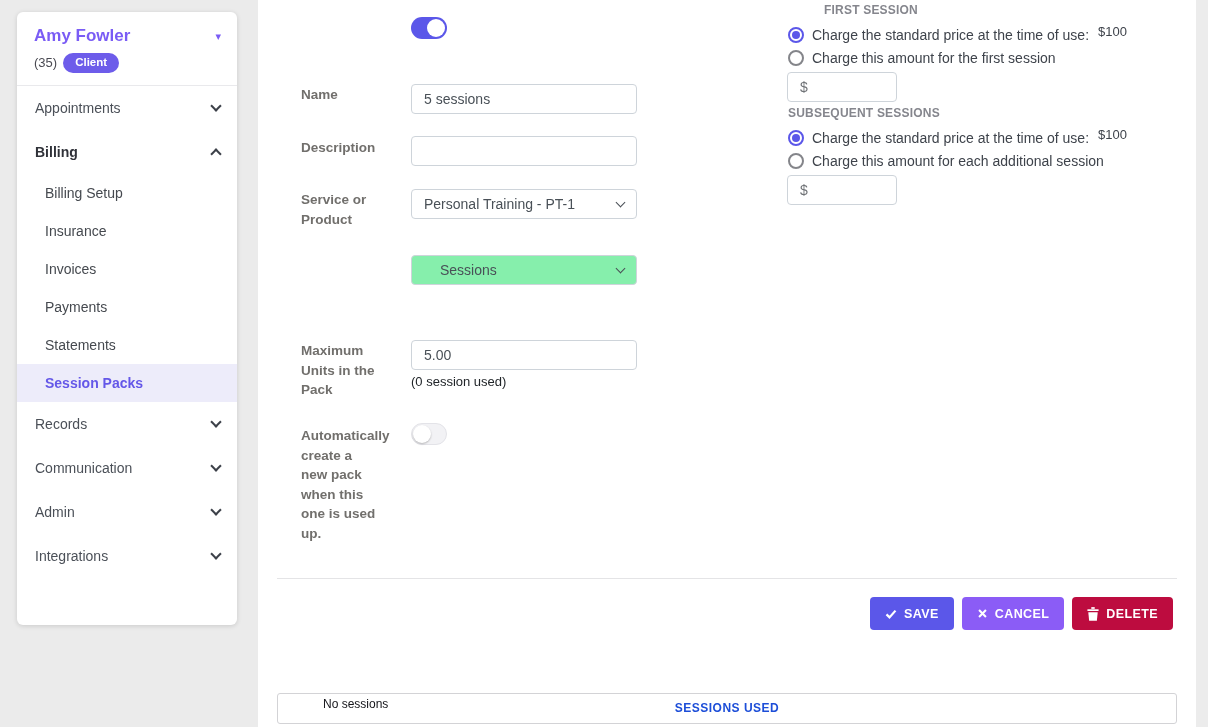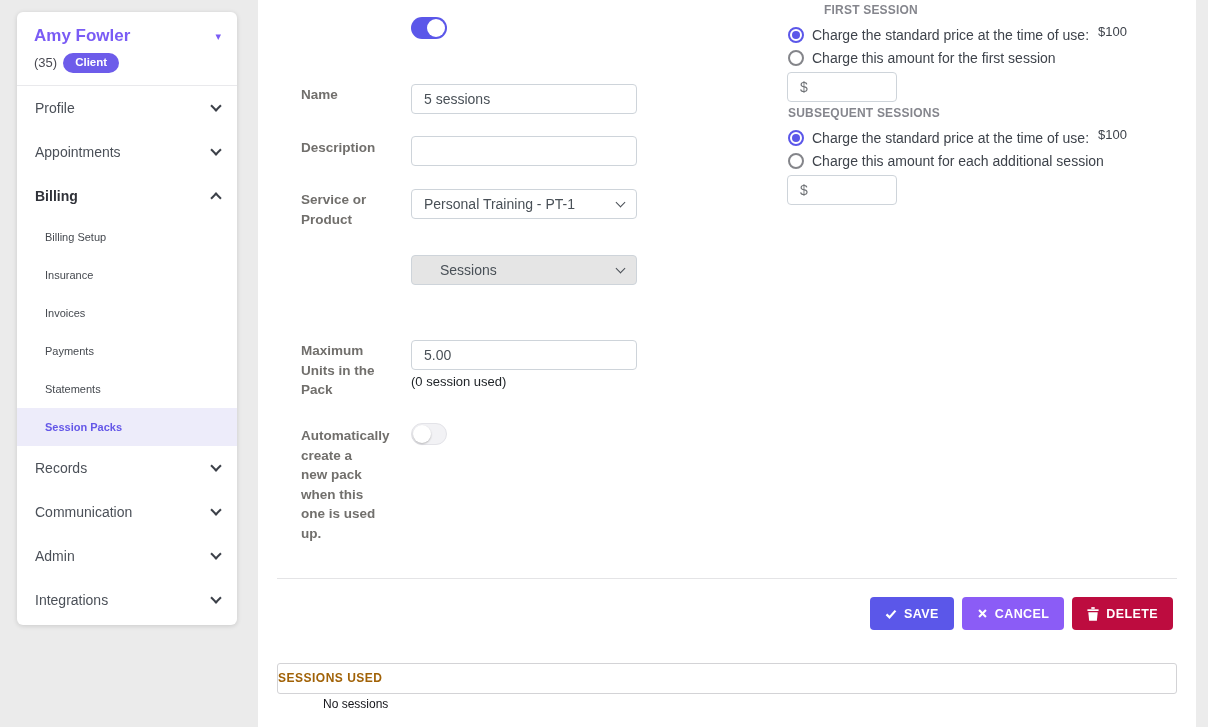--- a/index.html
+++ b/index.html
@@ -20,34 +20,34 @@
            border-radius:13px; line-height:1; }
   .card-divider { height:1px; background:#e9e9ec; margin-top:12px; }
   .nav-item { height:44px; display:flex; align-items:center; justify-content:space-between;
               padding:0 17px 0 18px; font-size:14px; color:#4b5058; cursor:pointer; }
   .nav-item.bold .t { font-weight:700; color:#303239; }
   .chev { width:8px; height:8px; border-right:2px solid #3c4149; border-bottom:2px solid #3c4149;
           display:inline-block; }
   .chev.down { transform:rotate(45deg); margin-top:-4px; }
   .chev.up   { transform:rotate(-135deg); margin-top:4px; }
   .sub-item { height:38px; display:flex; align-items:center; padding:0 18px 0 28px;
-              font-size:11px; color:#45494f; cursor:pointer; }
+              font-size:14px; color:#45494f; cursor:pointer; }
   .sub-item.active { background:#edecfa; color:#6457e8; font-weight:700; }
 
   
   .main { position:absolute; left:258px; top:0; width:938px; height:727px; background:#fff; }
   .lbl { position:absolute; font-size:13.5px; font-weight:700; color:#716f6c;
          line-height:19.5px; white-space:pre-line; width:110px; }
   .txt { position:absolute; height:30px; border:1px solid #ced4da; border-radius:4px;
          font-size:14px; color:#495057; padding:0 12px; font-family:inherit; background:#fff; }
   .txt::placeholder { color:#6f7276; }
   .selectbox { position:absolute; width:226px; height:30px; border:1px solid #ced4da; border-radius:4px;
                background:#fff; font-size:14px; color:#495057; line-height:28px;
                padding:0 26px 0 12px; cursor:pointer; }
-  .selectbox.disabled { background:#e5e5e5;padding-left:28px; }
+  .selectbox.disabled { background:#86efac;padding-left:28px; }
   .sel-chev { position:absolute; right:12px; top:9px; width:7px; height:7px;
               border-right:1.8px solid #4a4f56; border-bottom:1.8px solid #4a4f56; transform:rotate(45deg); }
   .toggle { position:absolute; width:36px; height:22px; border-radius:11px; cursor:pointer; }
   .toggle.on  { background:#5b57e9; }
   .toggle.on .knob  { position:absolute; right:2px; top:2px; width:18px; height:18px;
                       border-radius:50%; background:#fff; }
   .toggle.off { background:#f2f2f5; border:1px solid #e3e3e8; }
   .toggle.off .knob { position:absolute; left:1px; top:1px; width:18px; height:18px;
                       border-radius:50%; background:#fff; box-shadow:0 1px 2px rgba(0,0,0,.25); }
   .hint { position:absolute; font-size:13px; color:#212529; }
@@ -63,23 +63,23 @@
 
   .divider { position:absolute; height:1px; background:#e4e4e6; }
   .btn-row { position:absolute; display:flex; justify-content:flex-end; gap:8px; }
   .btn { height:33px; border:none; border-radius:4px; color:#fff; font-weight:700; font-size:12.5px;
          letter-spacing:.4px; display:inline-flex; align-items:center; gap:7px; padding:0 15px;
          font-family:inherit; cursor:pointer; }
   .btn.save   { background:#5b57e9; }
   .btn.cancel { background:#8b5cf6; }
   .btn.delete { background:#bd0c3f; }
 
-  .tbl-head { position:absolute; border:1px solid #d3d3d6; border-radius:3px; 
-              font-size:12px; font-weight:700; color:#a16207; letter-spacing:.5px; line-height:29px;
-              background:#fff; }
+  .tbl-head { position:absolute; border:1px solid #d3d3d6; border-radius:3px; text-align:center;
+              font-size:12px; font-weight:700; color:#1d4ed8; letter-spacing:.5px; line-height:29px;
+              background:#fff;margin-top:30px; }
   .empty-text { position:absolute; font-size:12px; color:#15151a; }
 
   .scrollbar { position:absolute; left:1196px; top:0; width:12px; height:727px; background:#ececec; }
 </style>
 </head>
 <body>
 
 <div class="page">
 
   <div class="sidebar-bg">
@@ -90,24 +90,20 @@
           <span class="caret">▾</span>
         </div>
         <div class="meta-row">
           <span>(35)</span>
           <span class="badge">Client</span>
         </div>
       </div>
       <div class="card-divider"></div>
 
       <nav>
-        <div class="nav-item">
-          <span class="t">Profile</span>
-          <span class="chev down"></span>
-        </div>
         <div class="nav-item">
           <span class="t">Appointments</span>
           <span class="chev down"></span>
         </div>
         <div class="nav-item bold">
           <span class="t">Billing</span>
           <span class="chev up"></span>
         </div>
         <div class="sub-item">
           <span>Billing Setup</span>

